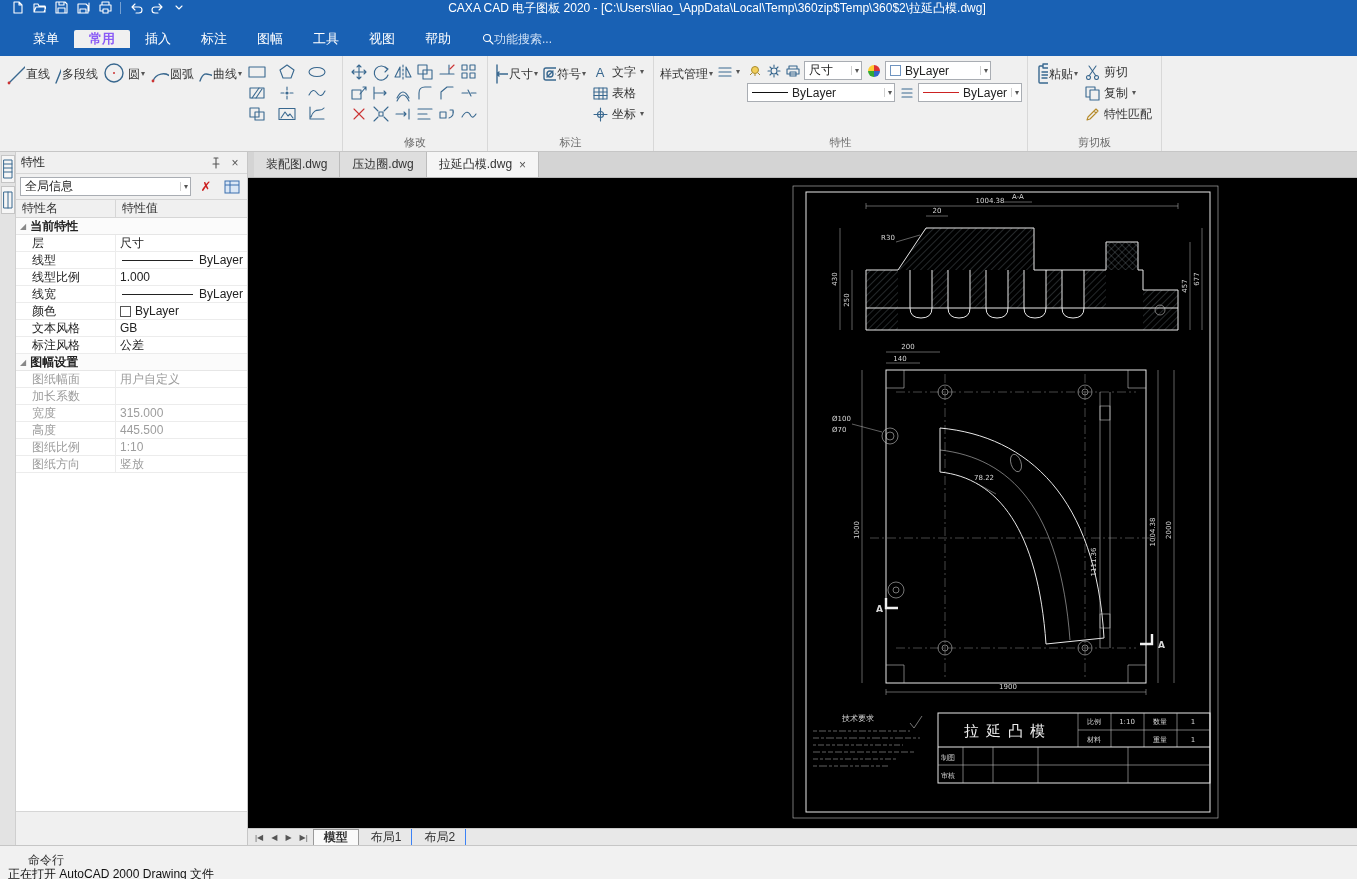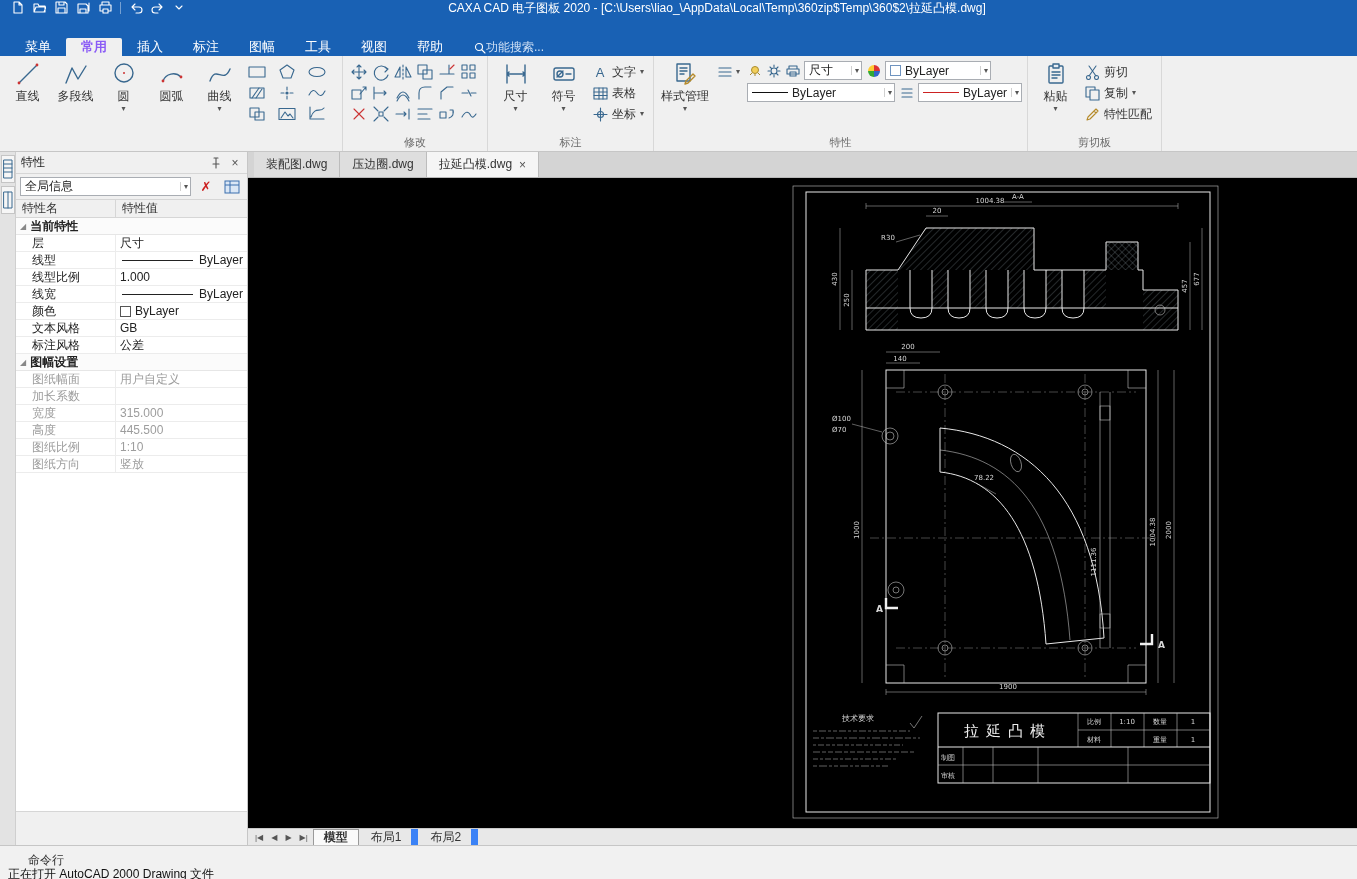--- a/index.html
+++ b/index.html
@@ -6,29 +6,29 @@
 html,body{width:1357px;height:879px;overflow:hidden;background:#ebebeb;
   font-family:"Liberation Sans","DejaVu Sans",sans-serif;font-size:12px;color:#222}
 .app{width:1357px;height:879px;display:flex;flex-direction:column}
 
 .titlebar{height:22px;background:#1961b4;display:flex;align-items:flex-start;color:#fff;flex:0 0 auto}
 .qat{display:flex;align-items:center;gap:7px;padding:0 10px}
 .qicon{width:15px;height:15px;display:flex;align-items:center;justify-content:center;cursor:default}
 .qsep{width:1px;height:12px;background:rgba(255,255,255,.4)}
 .title-text{flex:1;text-align:center;font-size:12px;white-space:nowrap;overflow:hidden}
 
-.menubar{height:34px;background:#1961b4;display:flex;align-items:flex-end;padding-left:10px;flex:0 0 auto}
+.menubar{height:34px;background:#1961b4;display:flex;align-items:center;padding-left:18px;flex:0 0 auto}
 .mtab{color:#fff;font-size:13px;padding:0 15px;display:flex;align-items:center;cursor:default}
 .mtab.active{background:#f0f0f0;color:#8b5cf6;font-weight:bold;border-radius:2px 2px 0 0}
 .search{display:flex;align-items:center;color:#cfe0f5;gap:0;margin-left:16px;font-size:12px}
 
 .ribbon{height:96px;background:#f0f0f0;border-bottom:1px solid #c6c6c6;display:flex;flex:0 0 auto}
 .rgroup{position:relative;padding:2px 5px 14px;border-right:1px solid #d8d8d8;display:flex;gap:3px;align-items:flex-start}
 .glabel{position:absolute;left:0;right:0;bottom:1px;text-align:center;font-size:11px;color:#6a6a6a}
-.bigbtn{width:45px;display:flex;flex-direction:column;align-items:center;padding-top:3px;gap:1px;border-radius:2px;cursor:default}
+.bigbtn{width:45px;display:flex;flex-direction:row;align-items:center;padding-top:3px;gap:1px;border-radius:2px;cursor:default}
 .blabel{font-size:12px;color:#333;white-space:nowrap}
 .carat{font-size:8px;color:#555;line-height:6px}
 .smallgrid{padding-top:4px}
 svg.i{stroke:#39688f;fill:none;stroke-width:1.4;stroke-linecap:round;stroke-linejoin:round;display:block}
 svg.w{stroke:#fff;fill:none;stroke-width:1.1;stroke-linecap:round;stroke-linejoin:round;display:block}
 .mini{display:flex;align-items:center;gap:4px;padding:1px 4px;height:20px;cursor:default}
 .minilabel{font-size:12px;color:#333;white-space:nowrap}
 .annocol{display:flex;flex-direction:column;justify-content:flex-start;gap:1px;padding-top:4px}
 .combo{background:#fff;border:1px solid #a9adb3;height:19px;display:flex;align-items:center;font-size:12px;padding:0 2px 0 4px;gap:4px;overflow:hidden;white-space:nowrap;cursor:default}
 .combo .arrow{margin-left:auto;font-size:8px;color:#555;border-left:1px solid #d0d0d0;padding-left:3px;flex:0 0 auto}
@@ -74,21 +74,21 @@
 .cad .ln{stroke:#e8e8e8;stroke-width:1;fill:none}
 .cad .th{stroke:#c2c2c2;stroke-width:.6;fill:none}
 .cad .dim{stroke:#b0b0b0;stroke-width:.55;fill:none}
 .cad .cl{stroke:#8f8f8f;stroke-width:.5;stroke-dasharray:9 3 2 3;fill:none}
 .cad .thick{stroke:#f0f0f0;stroke-width:2.4;fill:none}
 .cad text{fill:#d6d6d6;font-size:7px;font-family:"DejaVu Sans",sans-serif}
 .cad text.big{font-size:15px;letter-spacing:7px;fill:#ededed}
 .cad text.am{font-size:9px;font-weight:bold}
 .layoutbar{height:17px;background:#e8e8e8;display:flex;align-items:center;font-size:11px;border-top:1px solid #c9c9c9;padding-left:4px;gap:2px}
 .nav{color:#555;font-size:8px;padding:0 3px;cursor:default}
-.ltab{padding:0 10px;height:100%;display:flex;align-items:center;color:#333;border-right:7px solid #3b82f6;cursor:default;font-size:12px}
+.ltab{padding:0 10px;height:100%;display:flex;align-items:center;color:#333;border-right:1px solid #3b82f6;cursor:default;font-size:12px}
 .ltab.active{background:#fafafa;font-weight:bold;border:1px solid #9a9a9a;border-bottom:none}
 
 .cmdarea{height:34px;background:#f1f1f1;border-top:1px solid #c6c6c6;position:relative;overflow:hidden;flex:0 0 auto}
 .cmdline{padding:6px 0 0 28px;color:#333;font-size:12px}
 .statusline{position:absolute;bottom:-4px;left:8px;font-size:12px;color:#111;white-space:nowrap}
 </style>
 </head>
 <body>
 
 <div class="app">

